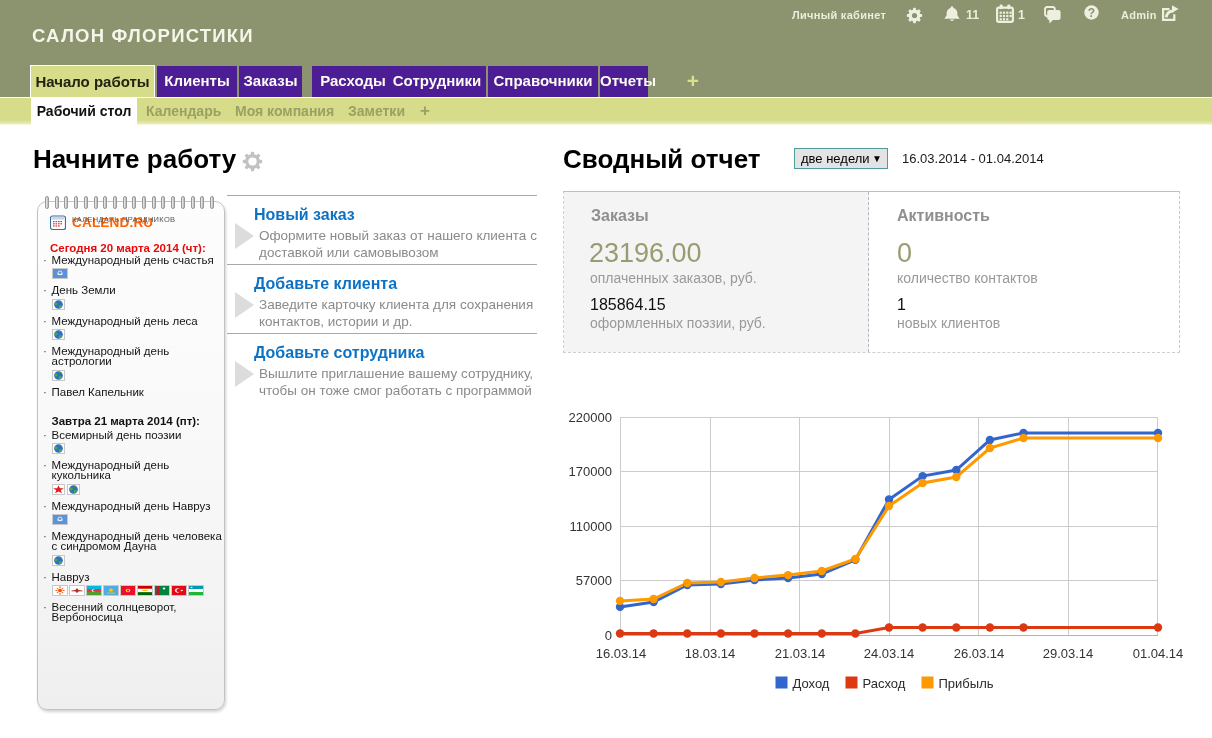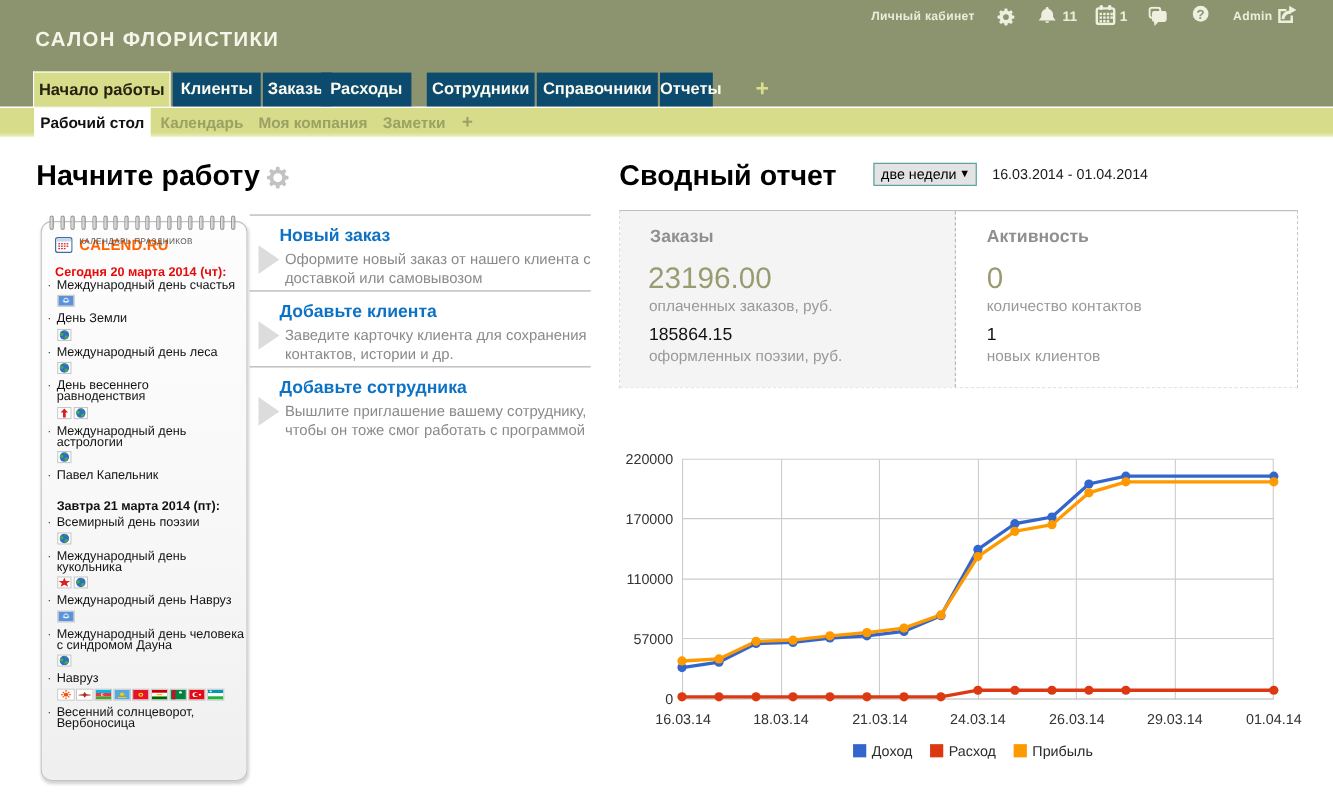--- a/index.html
+++ b/index.html
@@ -2,21 +2,21 @@
 <html><head><meta charset="utf-8"><title>CRM</title>
 <style>
 *{margin:0;padding:0;box-sizing:border-box}
 html,body{width:1212px;height:738px}
 body{position:relative;font-family:"Liberation Sans",sans-serif;background:#fff;overflow:hidden}
 .hdr{position:absolute;left:0;top:0;width:1212px;height:97px;background:#8B946E}
 .logo{position:absolute;left:32px;top:25px;font-size:18.5px;font-weight:bold;color:#F5F5E9;letter-spacing:1.2px}
 .lk{position:absolute;left:792px;top:9px;font-size:11px;font-weight:bold;color:#EDEDDC;letter-spacing:.3px}
 .hic{position:absolute;top:5px}
 .admin{position:absolute;left:1121px;top:9px;font-size:11px;font-weight:bold;color:#EDEDDC;letter-spacing:.3px}
-.tab{position:absolute;top:66px;height:31px;background:#0c4a6e;color:#FBFBF0;font-size:15px;font-weight:bold;text-align:center;line-height:30px}
+.tab{position:absolute;top:66px;height:31px;background:#4c1d95;color:#FBFBF0;font-size:15px;font-weight:bold;text-align:center;line-height:30px}
 .tab.act{top:65px;height:33px;background:#D6DC8A;color:#23230f;border:1px solid #fff;border-bottom:none;line-height:31px}
 .tabplus{position:absolute;top:66px;left:684px;width:18px;color:#D9DF8E;font-size:21px;font-weight:bold;line-height:30px;text-align:center}
 .subbar{position:absolute;left:0;top:97px;width:1212px;height:28px;background:linear-gradient(180deg,#D6DC8A 0%,#D6DC8A 82%,#E6EAB2 94%,#FBFCEE 100%);border-top:1px solid #fff}
 .stab{position:absolute;top:98px;height:14px;font-size:14px;font-weight:bold;color:#9AA162;line-height:26px;text-align:center;white-space:nowrap}
 .stab.act{background:#fff;color:#111;height:27px}
 .h1{position:absolute;font-size:26px;font-weight:bold;color:#000}
 .sep{position:absolute;left:227px;width:310px;height:1px;background:#A9A9A9}
 .cal{position:absolute;left:37px;top:201px;width:188px;height:509px;border:1px solid #C2C2C2;border-radius:10px;background:linear-gradient(180deg,#FDFDFD 0%,#F7F7F7 60%,#EFEFEF 100%);box-shadow:1px 2px 3px rgba(0,0,0,.18)}
 .pin{position:absolute;top:196px;width:4px;height:12.5px;border:1px solid #999;border-radius:2px;background:linear-gradient(90deg,#F2F2F2,#B5B5B5)}
 .cru{font-size:13.5px;font-weight:bold;color:#FF6200;letter-spacing:.2px}
@@ -83,21 +83,21 @@
 </svg>
 <div class="admin">Admin</div>
 <svg class="hic" style="left:1161px;top:4px" width="18" height="17" viewBox="0 0 18 17">
  <path fill="none" stroke="#EFEFE0" stroke-width="2.2" d="M8.5 5.2H2.1v10.6h11.2v-5.6"></path>
  <path fill="none" stroke="#EFEFE0" stroke-width="2.8" d="M5.2 13.2c.6-3.8 3.2-6.2 7.3-6.4"></path>
  <path fill="#EFEFE0" d="M11 1.2 17.6 5 11 8.8z"></path>
 </svg>
 <div class="tab act" style="left:30px;width:125px">Начало работы</div>
 <div class="tab" style="left:157px;width:80px">Клиенты</div>
 <div class="tab" style="left:239px;width:63px">Заказы</div>
-<div class="tab" style="left:292px;width:82px">Расходы</div>
+<div class="tab" style="left:312px;width:82px">Расходы</div>
 <div class="tab" style="left:388px;width:98px">Сотрудники</div>
 <div class="tab" style="left:488px;width:110px">Справочники</div>
 <div class="tab" style="left:600px;width:48px">Отчеты</div>
 <div class="tabplus">+</div>
 <div class="subbar"></div>
 <div class="stab act" style="left:31px;width:106px">Рабочий стол</div>
 <div class="stab" style="left:146px;width:72px">Календарь</div>
 <div class="stab" style="left:235px;width:96px">Моя компания</div>
 <div class="stab" style="left:348px;width:57px">Заметки</div>
 <div class="stab" style="left:415px;width:20px;font-size:17px">+</div>
@@ -178,29 +178,20 @@
             <path fill="#49A942" d="M1 3.5c1.2-.8 2.5-.6 3.2.2.8 1 .2 2-.7 2.6-.9.6-2.2.4-2.7-.6-.3-.7-.3-1.5.2-2.2z"></path>
             <path fill="#49A942" d="M6.5 6.2c1.4-.5 2.8 0 3.2 1-.5 1.5-1.8 2.6-3.4 2.8-.8-.9-.8-2.6.2-3.8z"></path>
             <path fill="#49A942" d="M6 .4c1 .2 1.9.7 2.6 1.4-.8.6-2 .6-2.8-.1-.4-.4-.3-.9.2-1.3z"></path>
           </svg></span></div></div>
 <div class="ci">Международный день леса<div class="irow"><span class="ib" style="padding:0 1px"><svg width="9" height="9" viewBox="0 0 11 11">
             <circle cx="5.5" cy="5.5" r="5.3" fill="#2E6FC2"></circle>
             <path fill="#49A942" d="M1 3.5c1.2-.8 2.5-.6 3.2.2.8 1 .2 2-.7 2.6-.9.6-2.2.4-2.7-.6-.3-.7-.3-1.5.2-2.2z"></path>
             <path fill="#49A942" d="M6.5 6.2c1.4-.5 2.8 0 3.2 1-.5 1.5-1.8 2.6-3.4 2.8-.8-.9-.8-2.6.2-3.8z"></path>
             <path fill="#49A942" d="M6 .4c1 .2 1.9.7 2.6 1.4-.8.6-2 .6-2.8-.1-.4-.4-.3-.9.2-1.3z"></path>
           </svg></span></div></div>
-<div class="ci">День весеннего<br>равноденствия<div class="irow"><span class="ib"><svg width="11" height="9" viewBox="0 0 13 11" preserveAspectRatio="none">
-            <rect width="13" height="11" fill="#fff"></rect>
-            <path d="M6.5 0.5 L10.5 5 H8 V10.5 H5 V5 H2.5 Z" fill="#D42222"></path>
-          </svg></span><span class="ib" style="padding:0 1px"><svg width="9" height="9" viewBox="0 0 11 11">
-            <circle cx="5.5" cy="5.5" r="5.3" fill="#2E6FC2"></circle>
-            <path fill="#49A942" d="M1 3.5c1.2-.8 2.5-.6 3.2.2.8 1 .2 2-.7 2.6-.9.6-2.2.4-2.7-.6-.3-.7-.3-1.5.2-2.2z"></path>
-            <path fill="#49A942" d="M6.5 6.2c1.4-.5 2.8 0 3.2 1-.5 1.5-1.8 2.6-3.4 2.8-.8-.9-.8-2.6.2-3.8z"></path>
-            <path fill="#49A942" d="M6 .4c1 .2 1.9.7 2.6 1.4-.8.6-2 .6-2.8-.1-.4-.4-.3-.9.2-1.3z"></path>
-          </svg></span></div></div>
 <div class="ci">Международный день<br>астрологии<div class="irow"><span class="ib" style="padding:0 1px"><svg width="9" height="9" viewBox="0 0 11 11">
             <circle cx="5.5" cy="5.5" r="5.3" fill="#2E6FC2"></circle>
             <path fill="#49A942" d="M1 3.5c1.2-.8 2.5-.6 3.2.2.8 1 .2 2-.7 2.6-.9.6-2.2.4-2.7-.6-.3-.7-.3-1.5.2-2.2z"></path>
             <path fill="#49A942" d="M6.5 6.2c1.4-.5 2.8 0 3.2 1-.5 1.5-1.8 2.6-3.4 2.8-.8-.9-.8-2.6.2-3.8z"></path>
             <path fill="#49A942" d="M6 .4c1 .2 1.9.7 2.6 1.4-.8.6-2 .6-2.8-.1-.4-.4-.3-.9.2-1.3z"></path>
           </svg></span></div></div>
 <div class="ci">Павел Капельник</div>
 <div class="ctom">Завтра 21 марта 2014 (пт):</div>
 <div class="ci">Всемирный день поэзии<div class="irow"><span class="ib" style="padding:0 1px"><svg width="9" height="9" viewBox="0 0 11 11">
             <circle cx="5.5" cy="5.5" r="5.3" fill="#2E6FC2"></circle>

